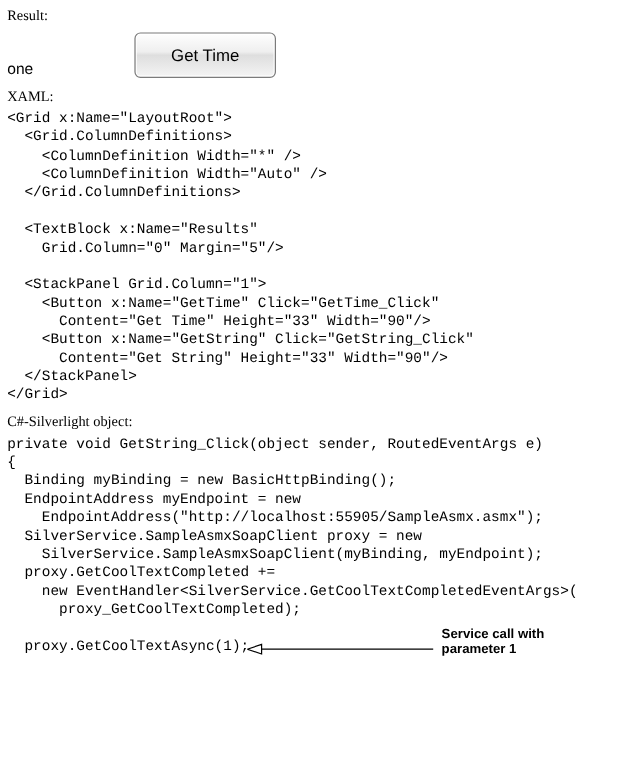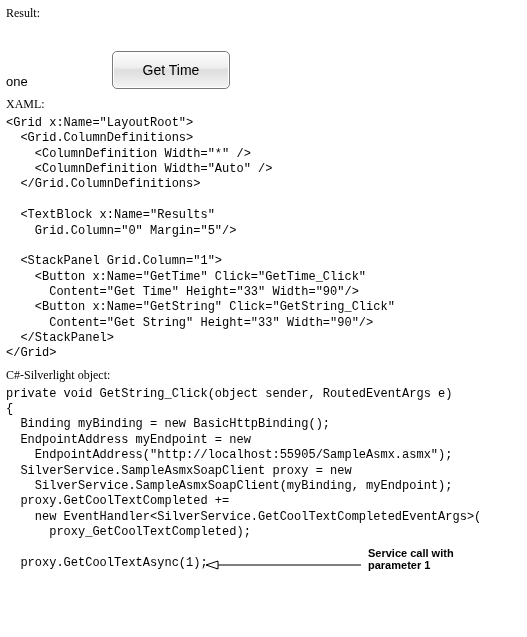--- a/index.html
+++ b/index.html
@@ -27,21 +27,20 @@
     font-family: Arial, Helvetica, sans-serif;
     font-size: 13px;
     width: 100px;
     padding-top: 10px;
   }
   .button-stack {
     display: flex;
     flex-direction: column;
     gap: 6px;
     margin-left: 6px;
-    margin-top: 24px;
   }
   .win-button {
     width: 118px;
     height: 38px;
     border: 1px solid #7b7b7b;
     border-radius: 5px;
     background: linear-gradient(to bottom, #fefefe 0%, #efefef 42%, #dedede 50%, #f4f4f4 100%);
     font-family: Arial, Helvetica, sans-serif;
     font-size: 14px;
     color: #000;

